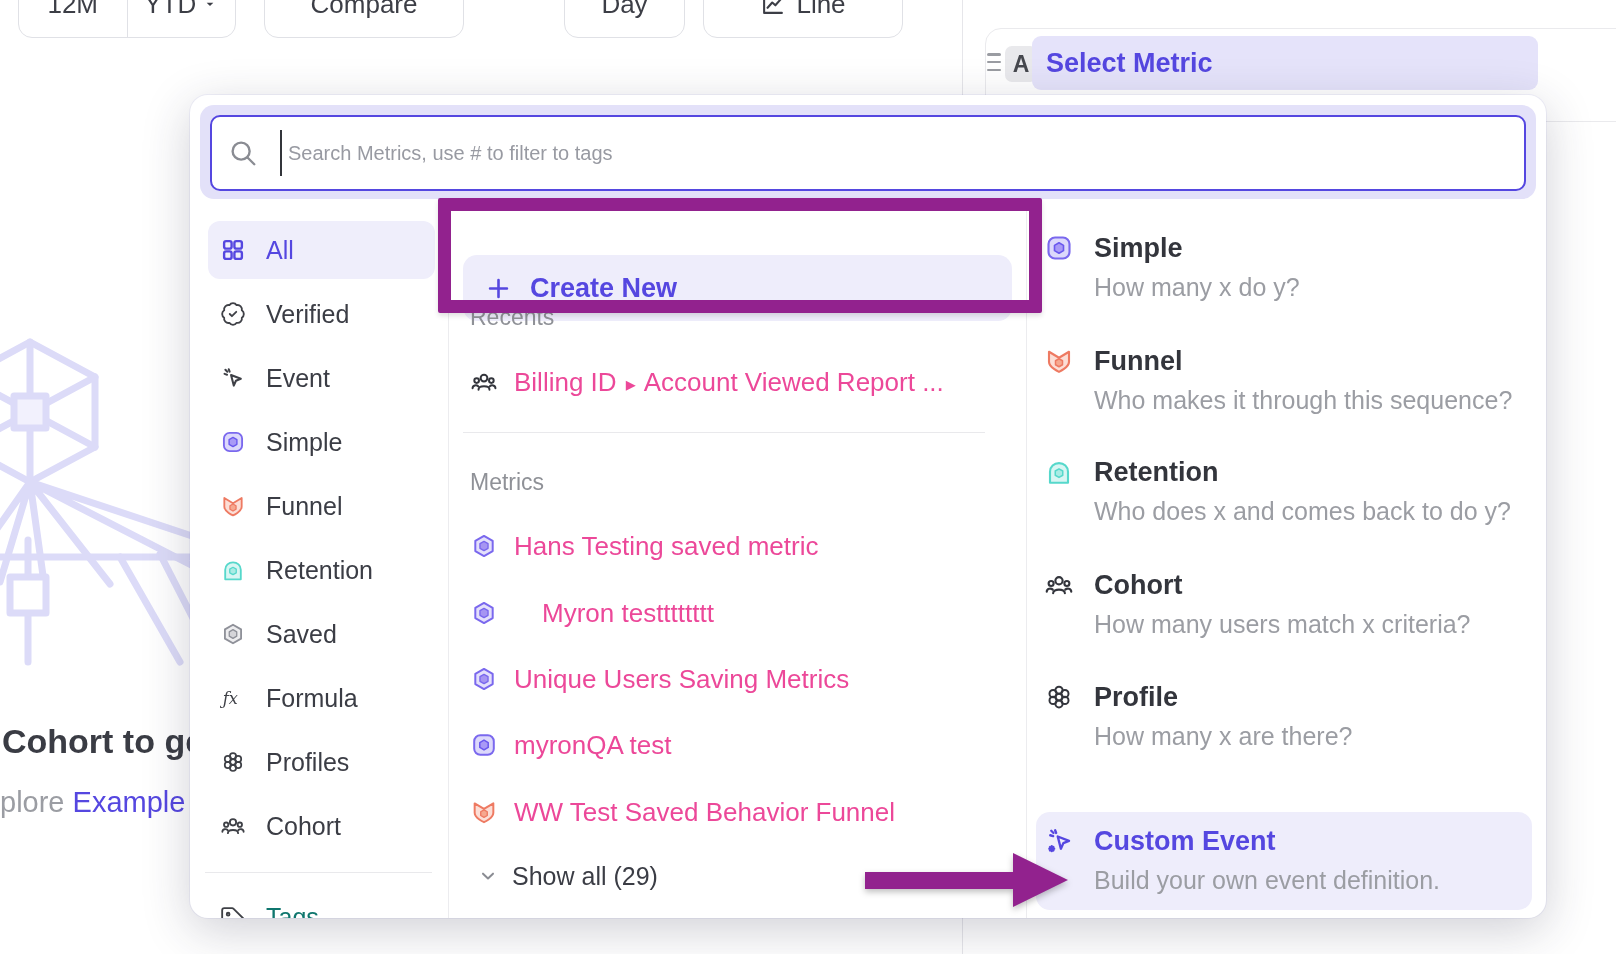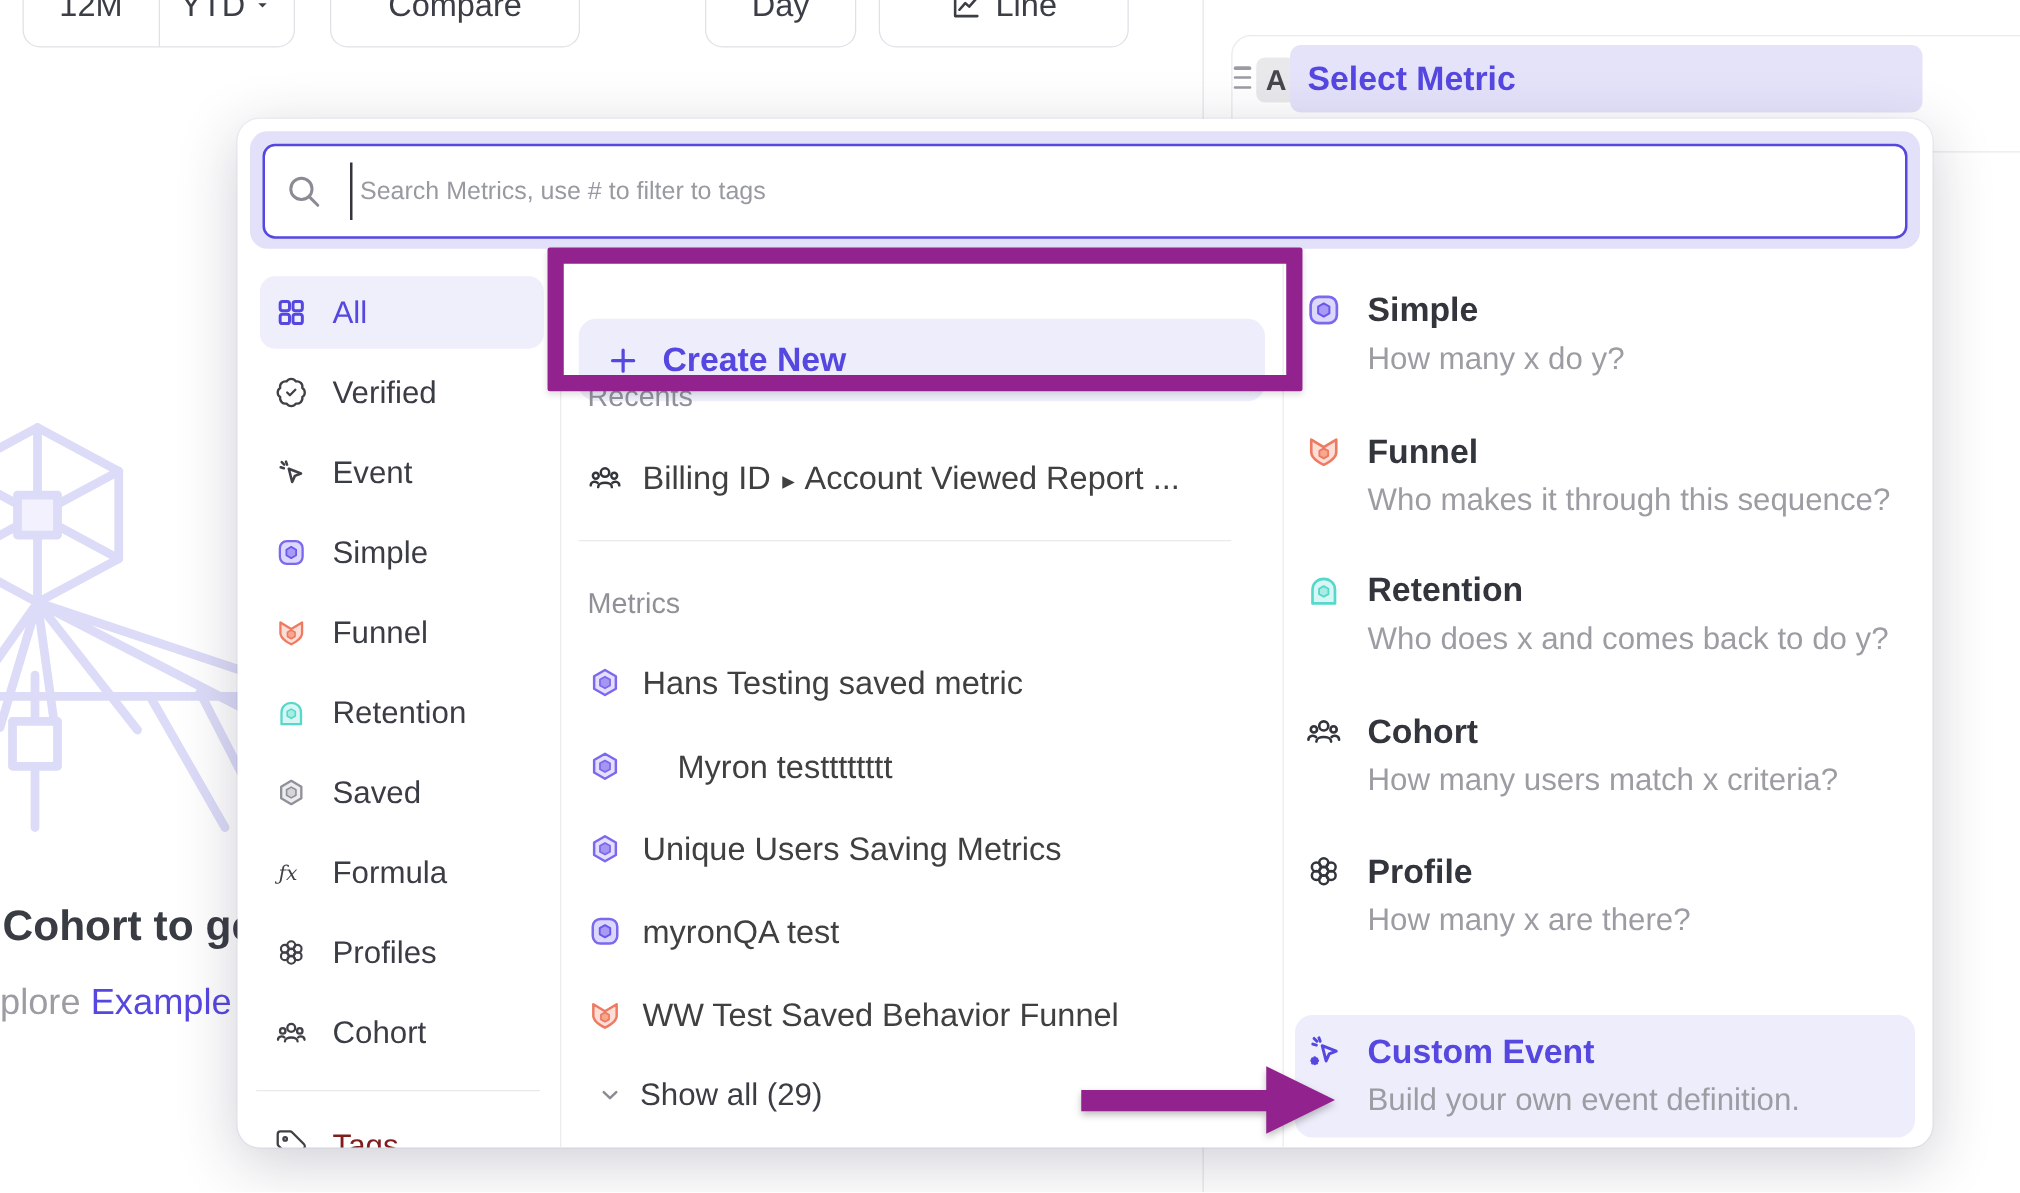--- a/index.html
+++ b/index.html
@@ -48,34 +48,34 @@
   .text-caret{position:absolute;left:70px;top:15px;width:2px;height:46px;background:#33353b;}
 
   .sidebar{position:absolute;left:18px;top:126px;width:230px;}
   .side-item{position:absolute;left:0;width:227px;height:58px;display:flex;align-items:center;
              gap:20px;padding-left:12px;box-sizing:border-box;font-size:25px;color:#3b3d45;
              border-radius:12px;cursor:pointer;}
   .side-item.selected{background:#efeefb;color:var(--accent);}
   .side-item .ic{width:26px;height:26px;flex:0 0 26px;color:#3f4147;}
   .side-item.selected .ic{color:var(--accent);}
   .side-divider{position:absolute;left:15px;top:777px;width:227px;height:1px;background:#e9e9ec;}
-  .side-partial{position:absolute;left:30px;top:808px;display:flex;align-items:flex-start;gap:20px;
-                font-size:25px;color:#7f1d1d;}
+  .side-partial{position:absolute;left:30px;top:808px;display:flex;align-items:flex-end;gap:20px;
+                font-size:25px;color:#0f766e;}
   .side-partial .ic{width:26px;height:26px;color:#3f4147;}
 
   .vdiv1{position:absolute;left:258px;top:112px;bottom:0;width:1px;background:#ececef;}
   .vdiv2{position:absolute;left:836px;top:112px;bottom:0;width:1px;background:#ececef;}
 
   .create-btn{position:absolute;left:273px;top:122px;width:549px;height:66px;background:var(--lavender);
               border-radius:14px;display:flex;align-items:center;gap:18px;padding-left:22px;
               box-sizing:border-box;font-size:27px;font-weight:600;color:var(--accent);cursor:pointer;margin-top:38px;}
   .create-btn .ic{width:27px;height:27px;color:var(--accent);}
   .section-label{position:absolute;font-size:23px;color:#8f9197;}
   .mid-row{position:absolute;left:280px;display:flex;align-items:center;gap:16px;height:40px;
-           font-size:26px;color:#404040;cursor:pointer;white-space:nowrap;}
+           font-size:26px;color:#ec4899;cursor:pointer;white-space:nowrap;}
   .mid-row .ic{width:28px;height:28px;flex:0 0 28px;color:#33353c;}
   .mid-hdiv{position:absolute;left:273px;top:337px;width:522px;height:1px;background:#e9e9ec;}
   .sep-caret{font-size:20px;margin:0 2px;}
   .show-all{position:absolute;left:288px;top:761px;display:flex;align-items:center;gap:14px;
             height:40px;font-size:25px;color:#3b3d45;cursor:pointer;}
   .show-all .ic{width:20px;height:20px;color:#8a8c93;}
 
   .custom-highlight{position:absolute;left:846px;top:717px;width:496px;height:98px;
                     background:var(--lavender);border-radius:14px;}
   .type-item{position:absolute;left:854px;display:flex;gap:20px;cursor:pointer;}

